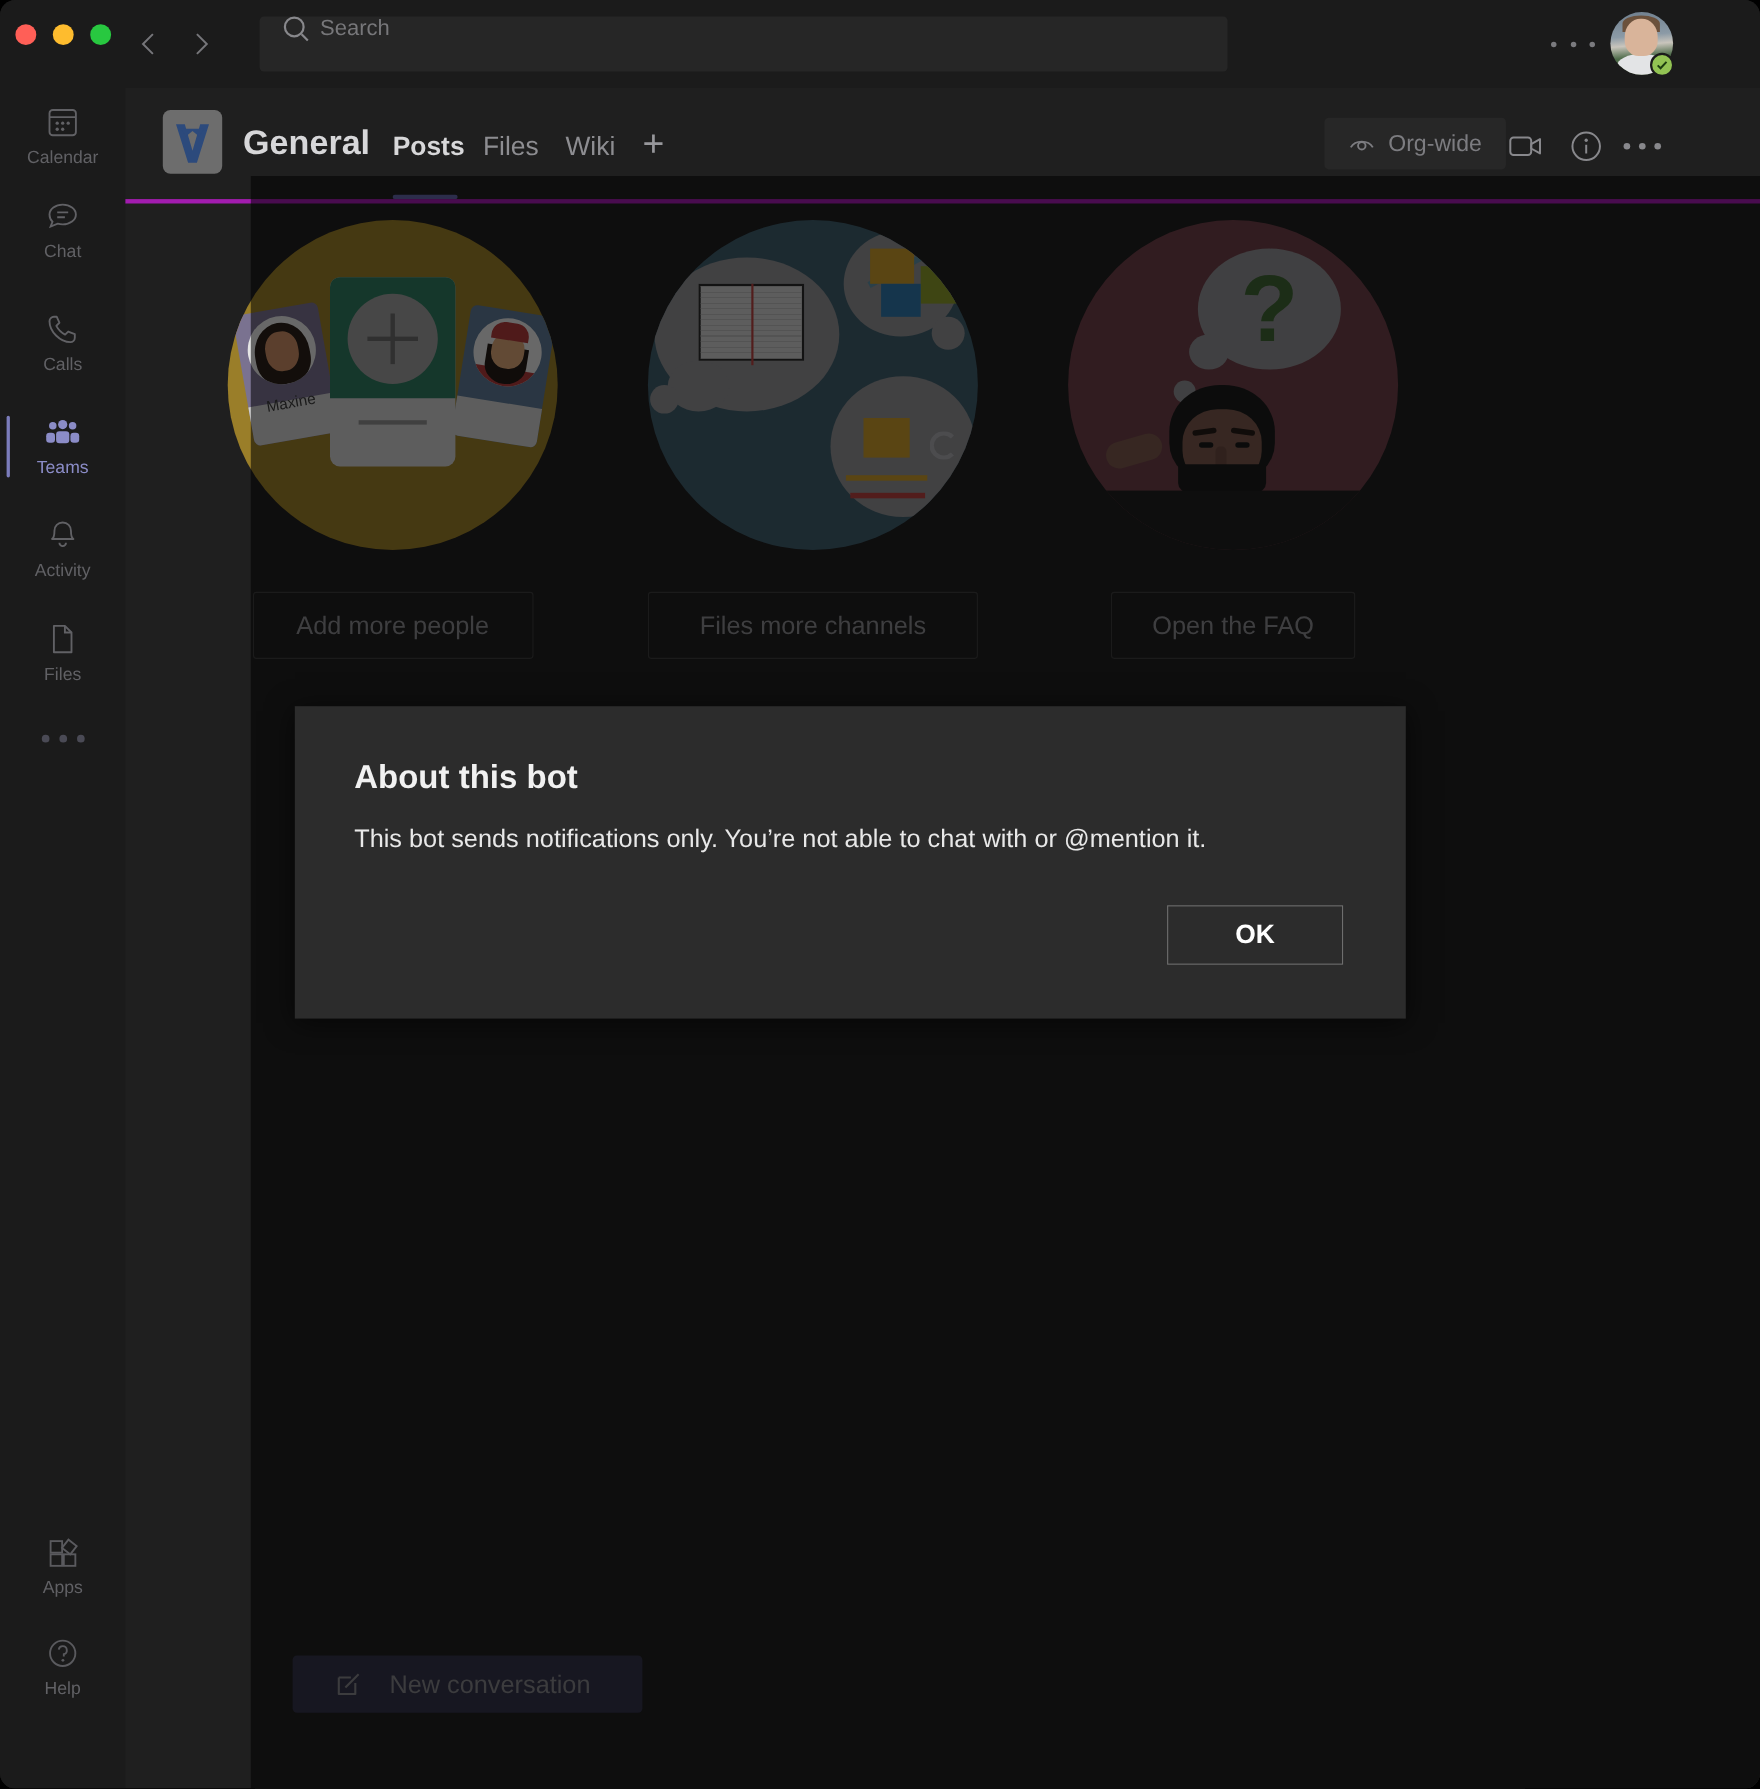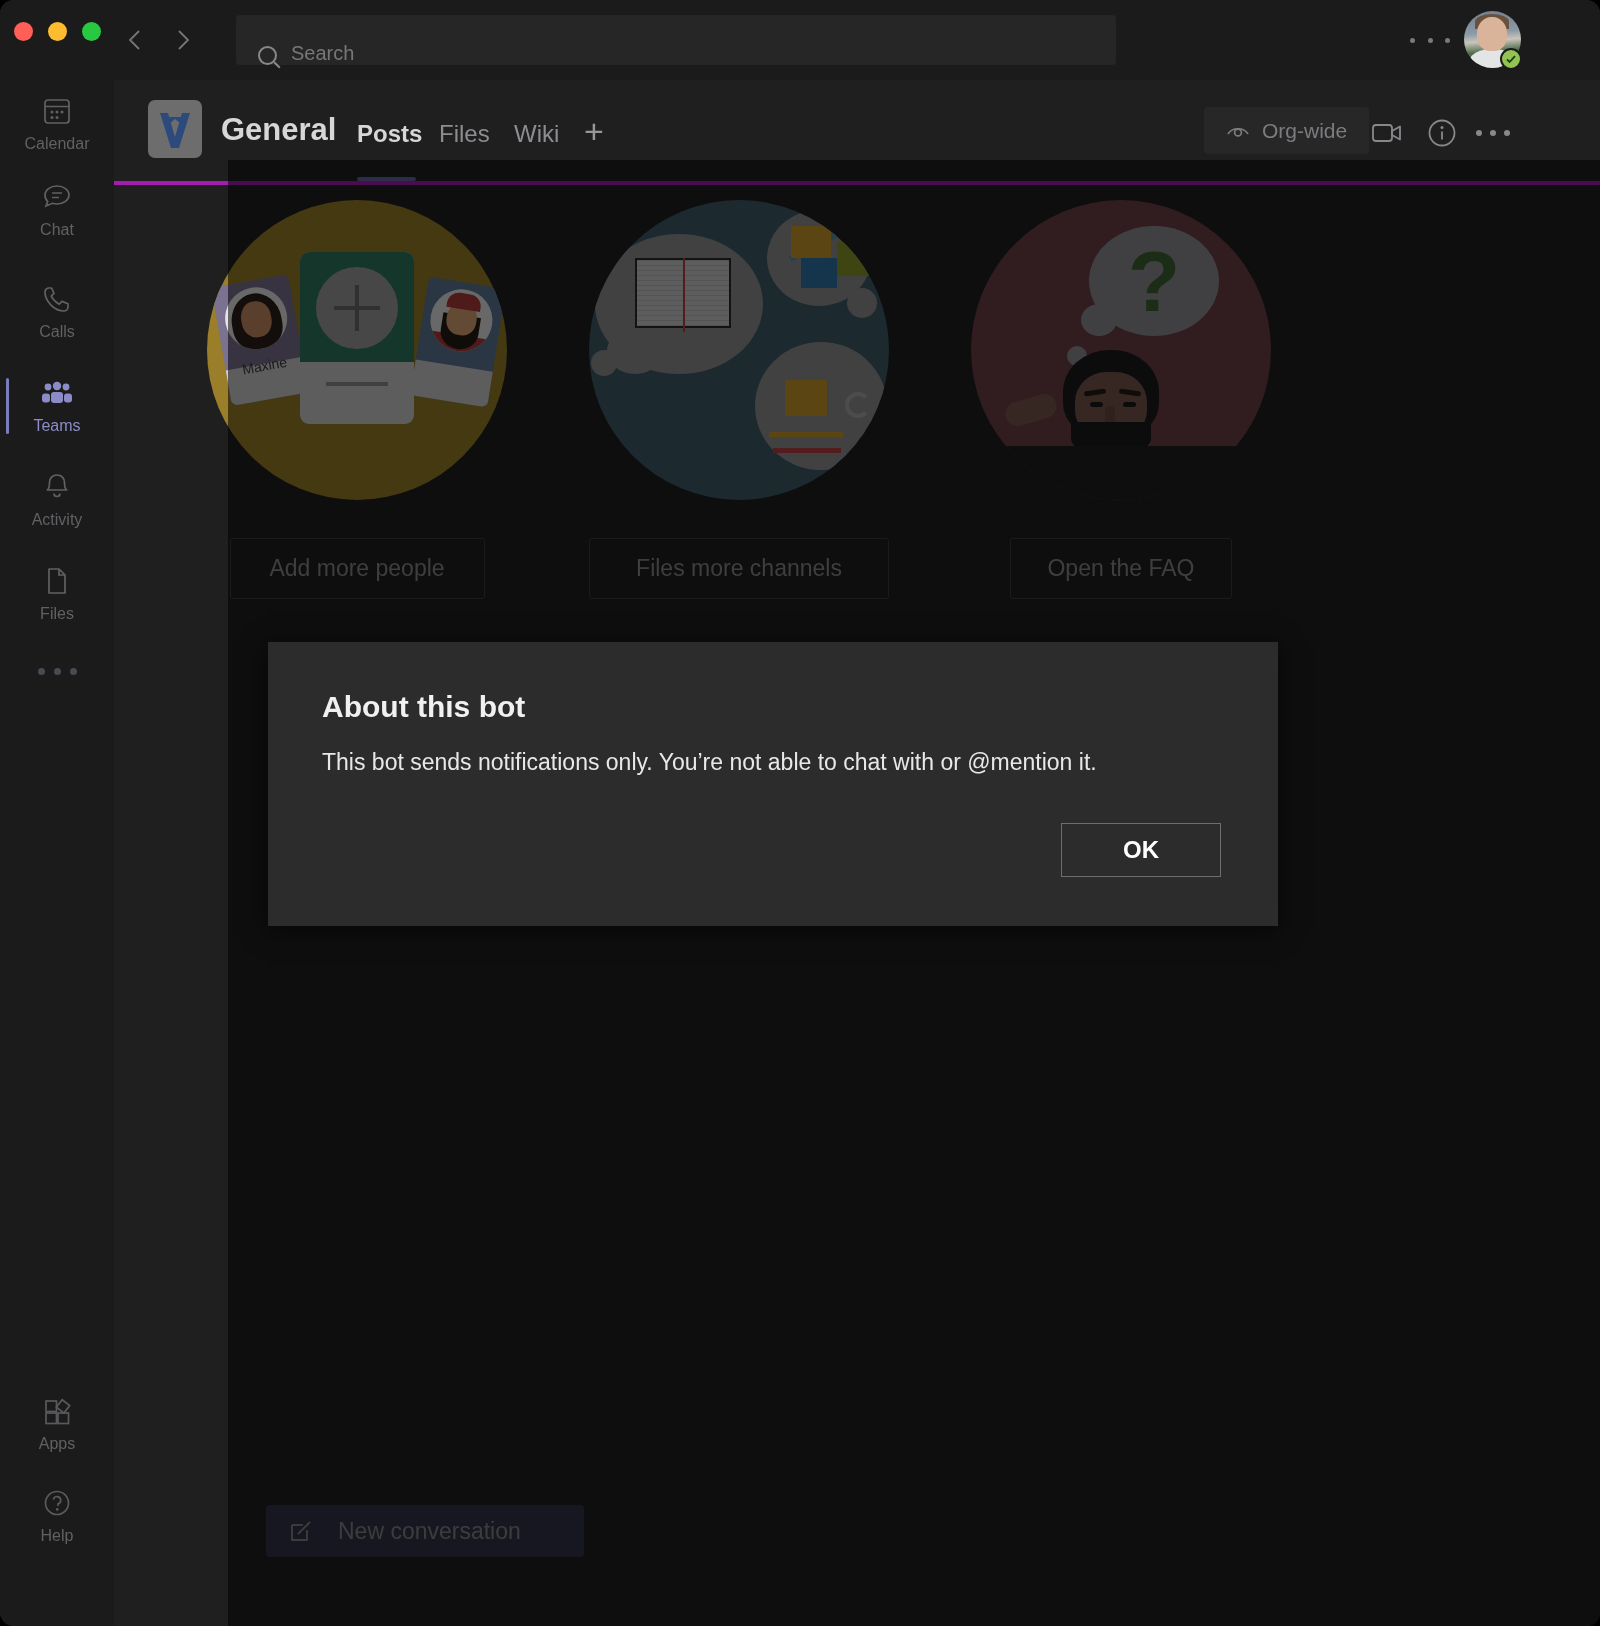--- a/index.html
+++ b/index.html
@@ -33,21 +33,21 @@
     position:absolute; top:25px; width:30px; height:30px;
     display:flex; align-items:center; justify-content:center;
     color:#6e6e6e; font-size:26px; line-height:1;
   }
   #nav-back{ left:120px; }
   #nav-fwd{  left:168px; }
 
   #search-box{
     position:absolute; left:236px; top:15px; width:880px; height:50px;
     background:#262626; border-radius:4px;
-    display:flex; align-items:flex-end; padding-left:22px; gap:14px;
+    display:flex; align-items:flex-start; padding-left:22px; gap:14px;
   }
   #search-placeholder{ color:#77777a; font-size:20px; }
   .mag{ width:19px; height:19px; border:2px solid #88888c; border-radius:50%; position:relative; }
   .mag::after{ content:""; position:absolute; width:2px; height:8px; background:#88888c;
                right:-3px; bottom:-6px; transform:rotate(-45deg); }
 
   #titlebar-more{
     position:absolute; left:1410px; top:30px; width:40px; height:20px;
     display:flex; align-items:center; justify-content:space-between;
   }
@@ -257,21 +257,21 @@
     position:absolute; left:793px; top:181px; width:160px; height:54px;
     background:#2c2c2c; border:1px solid #6e6e6e;
     color:#ffffff; font-size:24px; font-weight:bold;
     display:flex; align-items:center; justify-content:center;
   }
 
   
   #new-conversation{
     position:absolute; left:152px; top:1425px; width:318px; height:52px;
     background:#343449; border-radius:4px;
-    display:flex; align-items:center; gap:22px; padding-left:22px;
+    display:flex; align-items:center; gap:22px; padding-left:38px;
     color:#85858a; font-size:23px;
   }
   #new-conv-icon svg{ display:block; }
 </style>
 </head>
 <body>
 
 <div id="app-window">
 
   <div id="titlebar">

